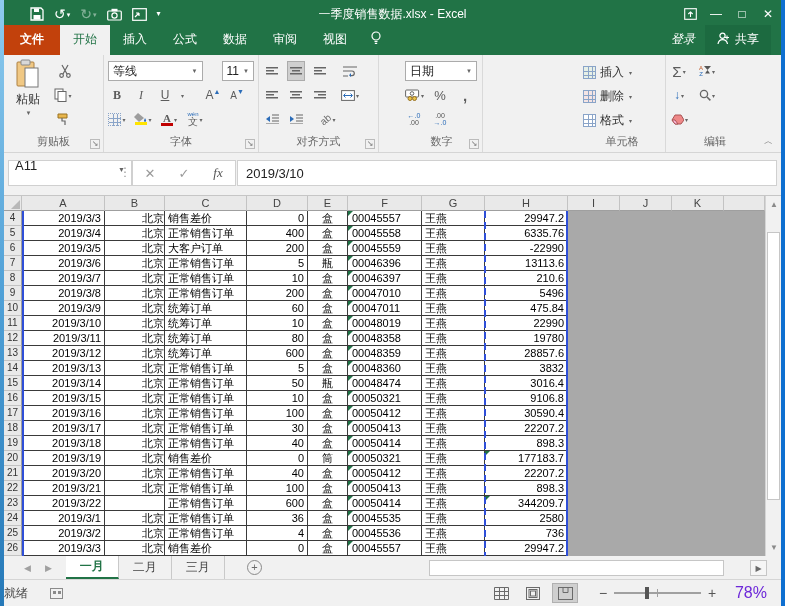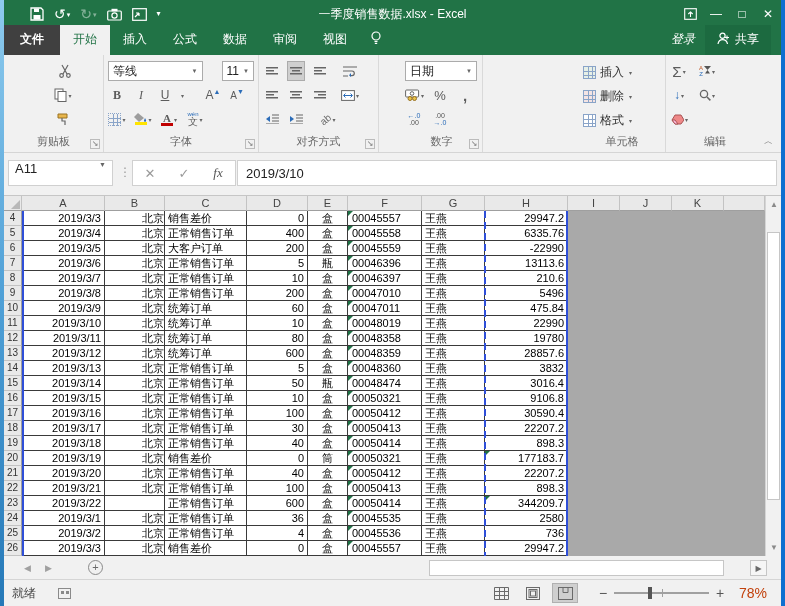--- a/index.html
+++ b/index.html
@@ -18,21 +18,21 @@
   .qbtn svg { display:block; }
   .dim { opacity:.45; }
   .mini-dd { font-size:7px; margin-left:1px; }
   .title-text { position:absolute; left:50%; transform:translateX(-50%); font-size:12px; color:#fff; white-space:nowrap; }
   .win-controls { position:absolute; right:0; top:0; height:28px; display:flex; align-items:stretch; }
   .win-controls .wbtn { width:26px; display:flex; align-items:center; justify-content:center; color:#fff; font-size:12px; }
 
   
   .tabrow { position:absolute; left:4px; top:28px; width:777px; height:27px; background:#217346; display:flex; align-items:flex-end; color:#fff; }
   .rtab { padding:6px 13px 7px; font-size:12px; white-space:nowrap; }
-  .rtab.file { background:#404040; font-weight:bold; padding:6px 16px 7px; }
+  .rtab.file { background:#c2410c; font-weight:bold; padding:6px 16px 7px; }
   .rtab.active { background:#f1f1f1; color:#217346; }
   .tellme { display:flex; align-items:center; gap:5px; padding:6px 10px 7px; font-size:12px; }
   .tab-spacer { flex:1; }
   .signin { padding:6px 10px 7px; font-size:12px;font-style:italic; }
   .share { display:flex; align-items:center; gap:5px; background:#1c6a40; padding:6px 12px 7px; font-size:12px; margin-right:10px; }
 
   
   .ribbon { position:absolute; left:4px; top:55px; width:777px; height:98px; background:#f1f1f1; border-bottom:1px solid #d5d5d5; }
   .rgroup { position:absolute; top:0; height:97px; border-right:1px solid #d9d9d9; }
   .glabel { position:absolute; bottom:3px; left:0; right:0; text-align:center; font-size:11px; color:#666; }
@@ -59,21 +59,21 @@
       linear-gradient(#8aa4c8,#8aa4c8) 6px 0/1px 13px no-repeat; }
   .colorbar { display:inline-block; width:12px; height:3px; margin-top:-1px; }
   .glyph-col { display:inline-flex; flex-direction:column; align-items:center; line-height:1; }
   .align-lines { display:inline-block; width:12px; height:9px; }
   .al-t { background:linear-gradient(#666,#666) 0 0/12px 1.5px no-repeat, linear-gradient(#666,#666) 0 3px/8px 1.5px no-repeat, linear-gradient(#666,#666) 0 6px/12px 1.5px no-repeat; }
   .al-c { background:linear-gradient(#666,#666) 0 0/12px 1.5px no-repeat, linear-gradient(#666,#666) 2px 3px/8px 1.5px no-repeat, linear-gradient(#666,#666) 0 6px/12px 1.5px no-repeat; }
   .al-r { background:linear-gradient(#666,#666) 0 0/12px 1.5px no-repeat, linear-gradient(#666,#666) 4px 3px/8px 1.5px no-repeat, linear-gradient(#666,#666) 0 6px/12px 1.5px no-repeat; }
 
   
   .fbar { position:absolute; left:4px; top:153px; width:777px; height:43px; background:#f1f1f1; border-bottom:1px solid #c6c6c6; }
-  .namebox { position:absolute; left:4px; top:7px; width:105px; height:26px; background:#fff; border:1px solid #d0d0d0; display:flex; align-items:flex-start; padding:0 6px; font-size:13px; }
+  .namebox { position:absolute; left:4px; top:7px; width:124px; height:26px; background:#fff; border:1px solid #d0d0d0; display:flex; align-items:flex-end; padding:12px 6px; font-size:13px; }
   .namebox .dd { margin-left:auto; font-size:7px; }
   .fsplit { position:absolute; left:115px; top:12px; color:#9a9a9a; font-size:12px; }
   .fbtns { position:absolute; left:128px; top:7px; height:26px; background:#fff; border:1px solid #d0d0d0; display:flex; align-items:center; }
   .fbtn { width:34px; text-align:center; color:#9a9a9a; font-size:13px; }
   .fbtn.fx { color:#555; font-style:italic; font-family:"Liberation Serif", serif; }
   .ffield { position:absolute; left:233px; top:7px; right:4px; height:26px; background:#fff; border:1px solid #d0d0d0; display:flex; align-items:center; padding:0 8px; font-size:13px; }
 
   
   .sheet { position:absolute; left:4px; top:196px; width:761px; height:360px; background:#fff; overflow:hidden; }
   .colheads { display:grid; grid-template-columns:18px 83px 60px 82px 61px 40px 74px 63px 83px 52px 52px 52px 1fr; height:15px; }
@@ -109,31 +109,31 @@
   .stab { padding:4px 14px; font-size:12px; color:#444; display:flex; align-items:center; border-right:1px solid #c9c9c9; }
   .stab.active { background:#fff; color:#217346; font-weight:bold; border-bottom:2px solid #217346; border-right:1px solid #c9c9c9; }
   .addsheet { display:flex; align-items:center; margin-left:22px; }
   .addsheet .circle { width:15px; height:15px; border-radius:50%; border:1px solid #8a8a8a; color:#6a6a6a; font-size:11px; line-height:13px; text-align:center; }
   .hscroll { position:absolute; left:420px; top:4px; width:325px; height:16px; background:#f1f1f1; }
   .hthumb { position:absolute; left:5px; top:0; width:295px; height:16px; background:#fff; border:1px solid #c6c6c6; }
   .hright { position:absolute; left:746px; top:4px; width:17px; height:16px; border:1px solid #c6c6c6; background:#f6f6f6; color:#6a6a6a; font-size:8px; text-align:center; line-height:15px; }
 
   
   .statusbar { position:absolute; left:4px; top:580px; width:777px; height:26px; background:#f1f1f1; display:flex; align-items:center; }
-  .ready { padding-left:8px; font-size:12px; color:#444; }
+  .ready { padding-left:0; font-size:12px; color:#444; }
   .macro-ic { margin-left:22px; width:13px; height:11px; border:1px solid #8a8a8a; background:linear-gradient(#8a8a8a,#8a8a8a) 2px 2px/3px 3px no-repeat, linear-gradient(#8a8a8a,#8a8a8a) 7px 2px/3px 3px no-repeat; }
   .views { position:absolute; left:484px; display:flex; gap:6px; align-items:center; }
   .vbtn { width:26px; height:20px; display:flex; align-items:center; justify-content:center; }
   .vbtn.sel { background:#cfcfcf; border:1px solid #b0b0b0; }
   .zoomctl { position:absolute; left:592px; right:14px; display:flex; align-items:center; }
   .zminus,.zplus { color:#555; font-size:14px; width:14px; text-align:center; }
   .ztrack { position:relative; flex:1; height:2px; background:#a0a0a0; margin:0 4px; }
   .ztick { position:absolute; left:50%; top:-3px; width:1px; height:8px; background:#a0a0a0; }
   .zthumb { position:absolute; left:36%; top:-5px; width:4px; height:12px; background:#555; }
-  .zpct { font-size:14px; color:#c2410c; margin-left:8px; min-width:32px; text-align:right; }
+  .zpct { font-size:16px; color:#6d28d9; margin-left:16px; min-width:32px; text-align:right; }
 </style>
 </head>
 <body>
 
 <div id="app">
   <div class="edge-left"></div>
   <div class="edge-right"></div>
 
   <div class="titlebar">
     <div class="qat">
@@ -203,20 +203,29 @@
             <path d="M10 3.5v4M8 5.5h4" stroke="#fff" stroke-width="1.1"></path>
           </svg>
       </span>
       <span>共享</span>
     </div>
   </div>
 
   <div class="ribbon">
 
     <div class="rgroup" style="left:0; width:100px;">
+      <div class="bigbtn">
+        <svg width="26" height="30" viewBox="0 0 26 30">
+            <rect x="2" y="3" width="17" height="24" rx="1" fill="#f0c884" stroke="#ad8040"></rect>
+            <rect x="6" y="1" width="9" height="5" rx="1" fill="#d8d8d8" stroke="#888"></rect>
+            <rect x="10" y="9" width="13" height="19" fill="#fff" stroke="#777"></rect>
+          </svg>
+        <span>粘贴</span>
+        <span class="dd">▼</span>
+      </div>
       <div style="position:absolute; left:52px; top:6px;" class="ribtn">
         <svg width="14" height="14" viewBox="0 0 14 14">
             <path d="M4 1l5 9M10 1L5 10" stroke="#666" stroke-width="1.2" fill="none"></path>
             <circle cx="3.6" cy="11.5" r="1.8" fill="none" stroke="#666" stroke-width="1.2"></circle>
             <circle cx="10.4" cy="11.5" r="1.8" fill="none" stroke="#666" stroke-width="1.2"></circle>
           </svg>
       </div>
       <div style="position:absolute; left:50px; top:30px;" class="ribtn">
         <svg width="13" height="14" viewBox="0 0 13 14">
             <rect x="1" y="1" width="8" height="10" fill="#fff" stroke="#666"></rect>
@@ -776,20 +785,25 @@
     <div class="varrow" style="top:0;">▲</div>
     <div class="vthumb"></div>
     <div class="varrow" style="bottom:0;">▼</div>
   </div>
 
   <div class="sheetbar">
     <div class="snav">
       <span>◀</span>
       <span>▶</span>
     </div>
+    <div class="stabs">
+      <div class="stab active">一月</div>
+      <div class="stab">二月</div>
+      <div class="stab">三月</div>
+    </div>
     <div class="addsheet">
         <span class="circle">+</span>
       </div>
     <div class="hscroll">
         <div class="hthumb"></div>
       </div>
     <div class="hright">▶</div>
   </div>
 
   <div class="statusbar">

